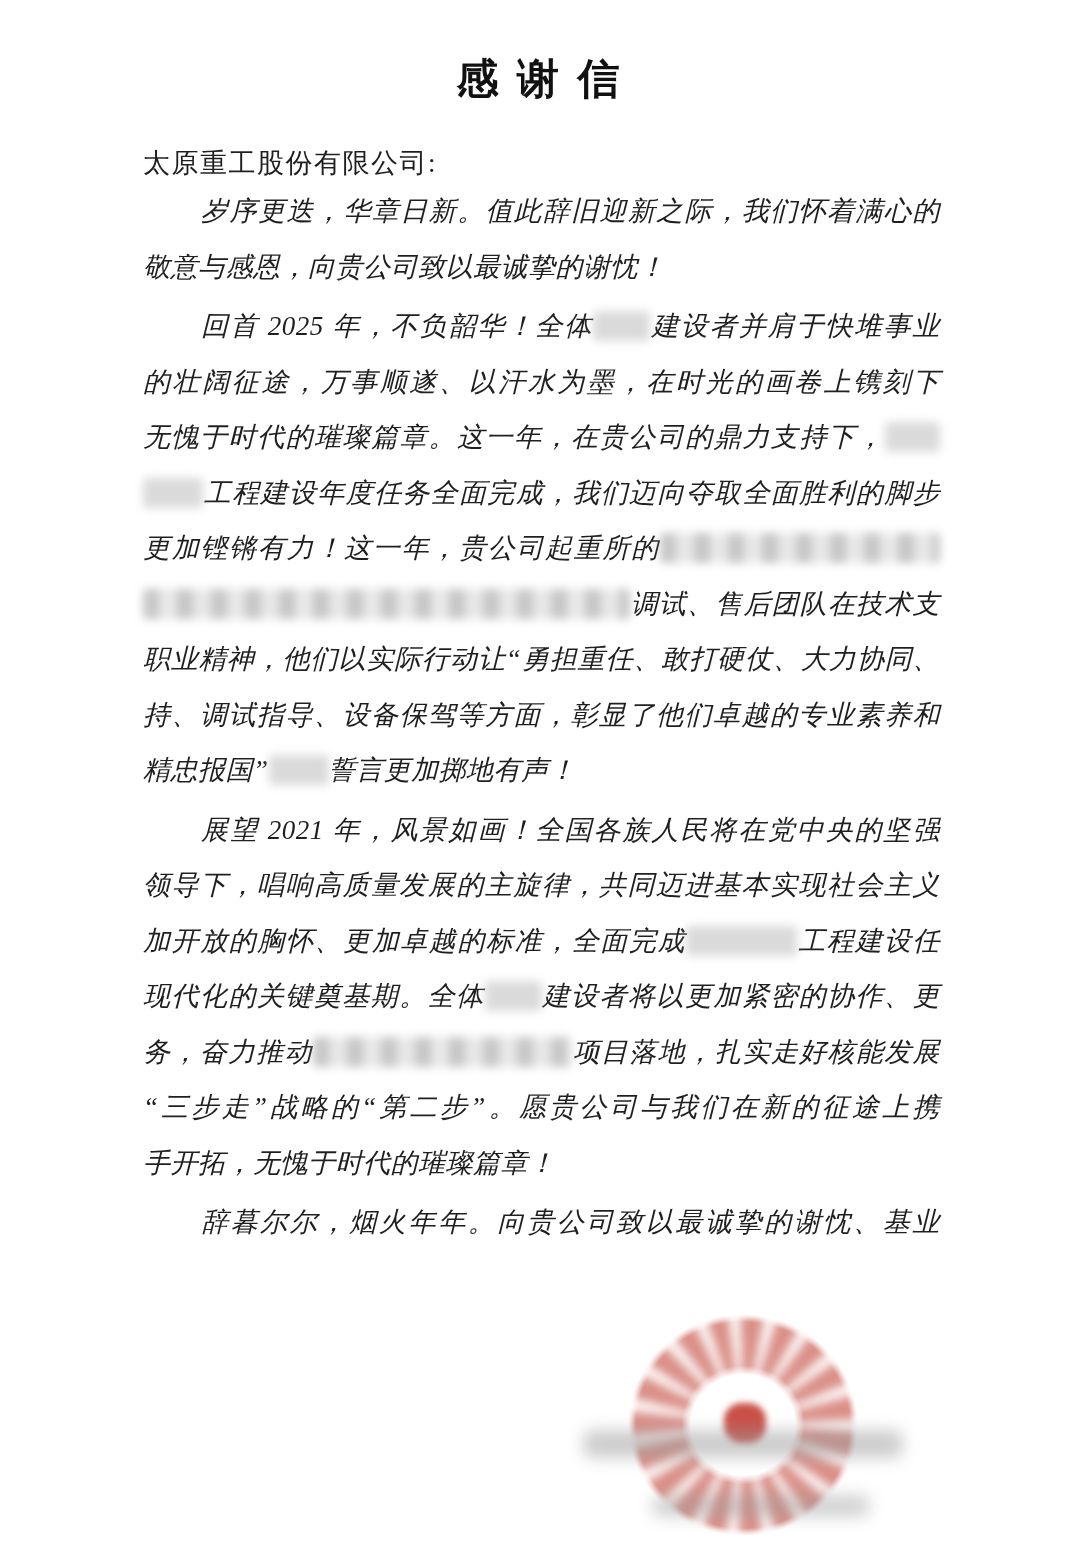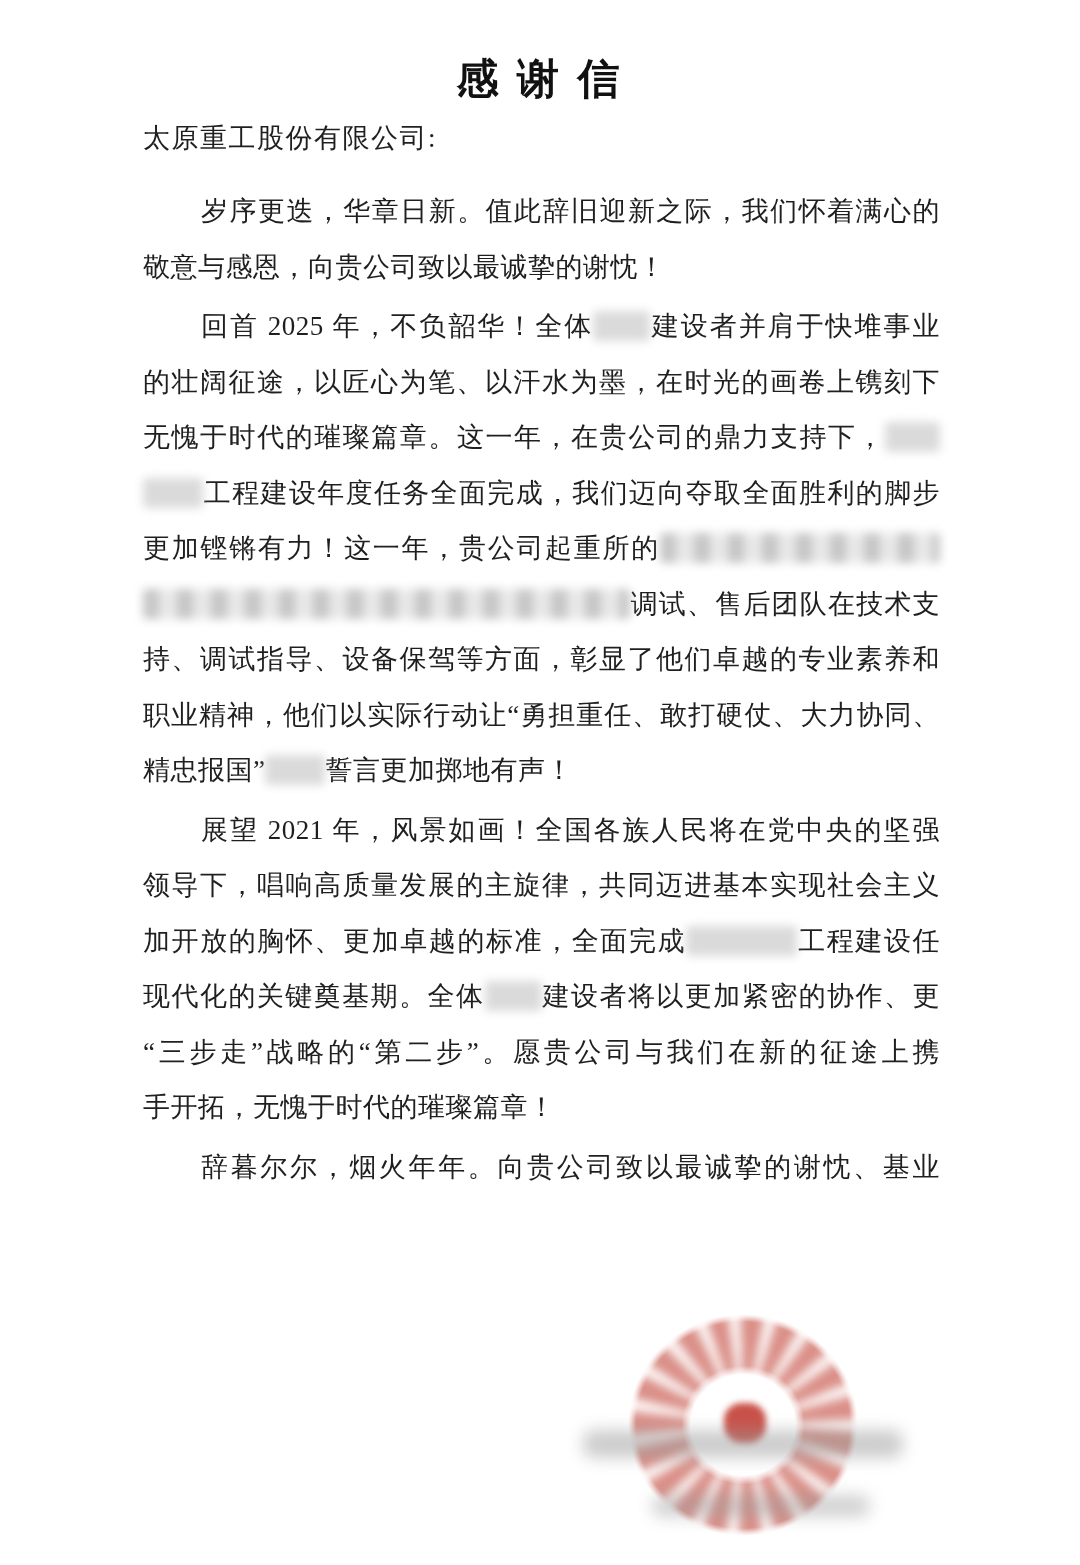--- a/index.html
+++ b/index.html
@@ -15,29 +15,29 @@
 
   .letter-title{
     position:absolute;top:50px;left:0;width:1080px;
     text-align:center;
     font-size:42px;line-height:58px;
     font-weight:bold;
     letter-spacing:4px;
     color:#111111;
   }
   .salutation{
-    position:absolute;top:111px;left:143px;width:800px;
+    position:absolute;top:136px;left:143px;width:800px;
     font-size:27px;line-height:55px;
     letter-spacing:1.5px;
   }
   .letter-body{
     position:absolute;top:184px;left:143px;width:797px;
     font-size:27px;
   }
-  .para{margin:0 0 0 0;padding-top:4px;}
+  .para{margin:0 0 0 0;padding-top:4px;font-style:italic;}
   .para:first-child{padding-top:0;}
   .line{
     height:55.5px;line-height:55.5px;
     letter-spacing:0.5px;
     text-align:left;
   }
   .line.full{
     text-align:justify;
     text-align-last:justify;
   }
@@ -97,34 +97,35 @@
 
   <div class="salutation">太原重工股份有限公司:</div>
 
   <div class="letter-body">
       <div class="para">
         <div class="line indent full">岁序更迭，华章日新。值此辞旧迎新之际，我们怀着满心的</div>
         <div class="line">敬意与感恩，向贵公司致以最诚挚的谢忱！</div>
       </div>
       <div class="para">
         <div class="line indent full">回首 2025 年，不负韶华！全体<span class="redact" style="width: 57px;"></span>建设者并肩于快堆事业</div>
-        <div class="line full">的壮阔征途，以匠心为笔、以汗水为墨，在时光的画卷上镌刻下</div>
+        <div class="line full">的壮阔征途，万事顺遂、以汗水为墨，在时光的画卷上镌刻下</div>
         <div class="line full">无愧于时代的璀璨篇章。这一年，在贵公司的鼎力支持下，<span class="redact" style="width: 55px;"></span></div>
         <div class="line full"><span class="redact" style="width: 60px;"></span>工程建设年度任务全面完成，我们迈向夺取全面胜利的脚步</div>
         <div class="line full">更加铿锵有力！这一年，贵公司起重所的<span class="redact striped" style="width: 280px;"></span></div>
         <div class="line full"><span class="redact striped" style="width: 487px;"></span>调试、售后团队在技术支</div>
+        <div class="line full">职业精神，他们以实际行动让“勇担重任、敢打硬仗、大力协同、</div>
         <div class="line full">持、调试指导、设备保驾等方面，彰显了他们卓越的专业素养和</div>
-        <div class="line full">职业精神，他们以实际行动让“勇担重任、敢打硬仗、大力协同、</div>
         <div class="line">精忠报国”<span class="redact" style="width: 60px;"></span>誓言更加掷地有声！</div>
       </div>
       <div class="para">
         <div class="line indent full">展望 2021 年，风景如画！全国各族人民将在党中央的坚强</div>
         <div class="line full">领导下，唱响高质量发展的主旋律，共同迈进基本实现社会主义</div>
         <div class="line full">加开放的胸怀、更加卓越的标准，全面完成<span class="redact" style="width: 111px;"></span>工程建设任</div>
         <div class="line full">现代化的关键奠基期。全体<span class="redact" style="width: 57px;"></span>建设者将以更加紧密的协作、更</div>
+        <div class="line full">务，奋力推动<span class="redact striped" style="width: 259px;"></span>项目落地，扎实走好核能发展</div>
         <div class="line full">“三步走”战略的“第二步”。愿贵公司与我们在新的征途上携</div>
         <div class="line">手开拓，无愧于时代的璀璨篇章！</div>
       </div>
       <div class="para">
         <div class="line indent full">辞暮尔尔，烟火年年。向贵公司致以最诚挚的谢忱、基业</div>
       </div>
     </div>
 
   <div class="seal">
     <div class="seal-ring"></div>

